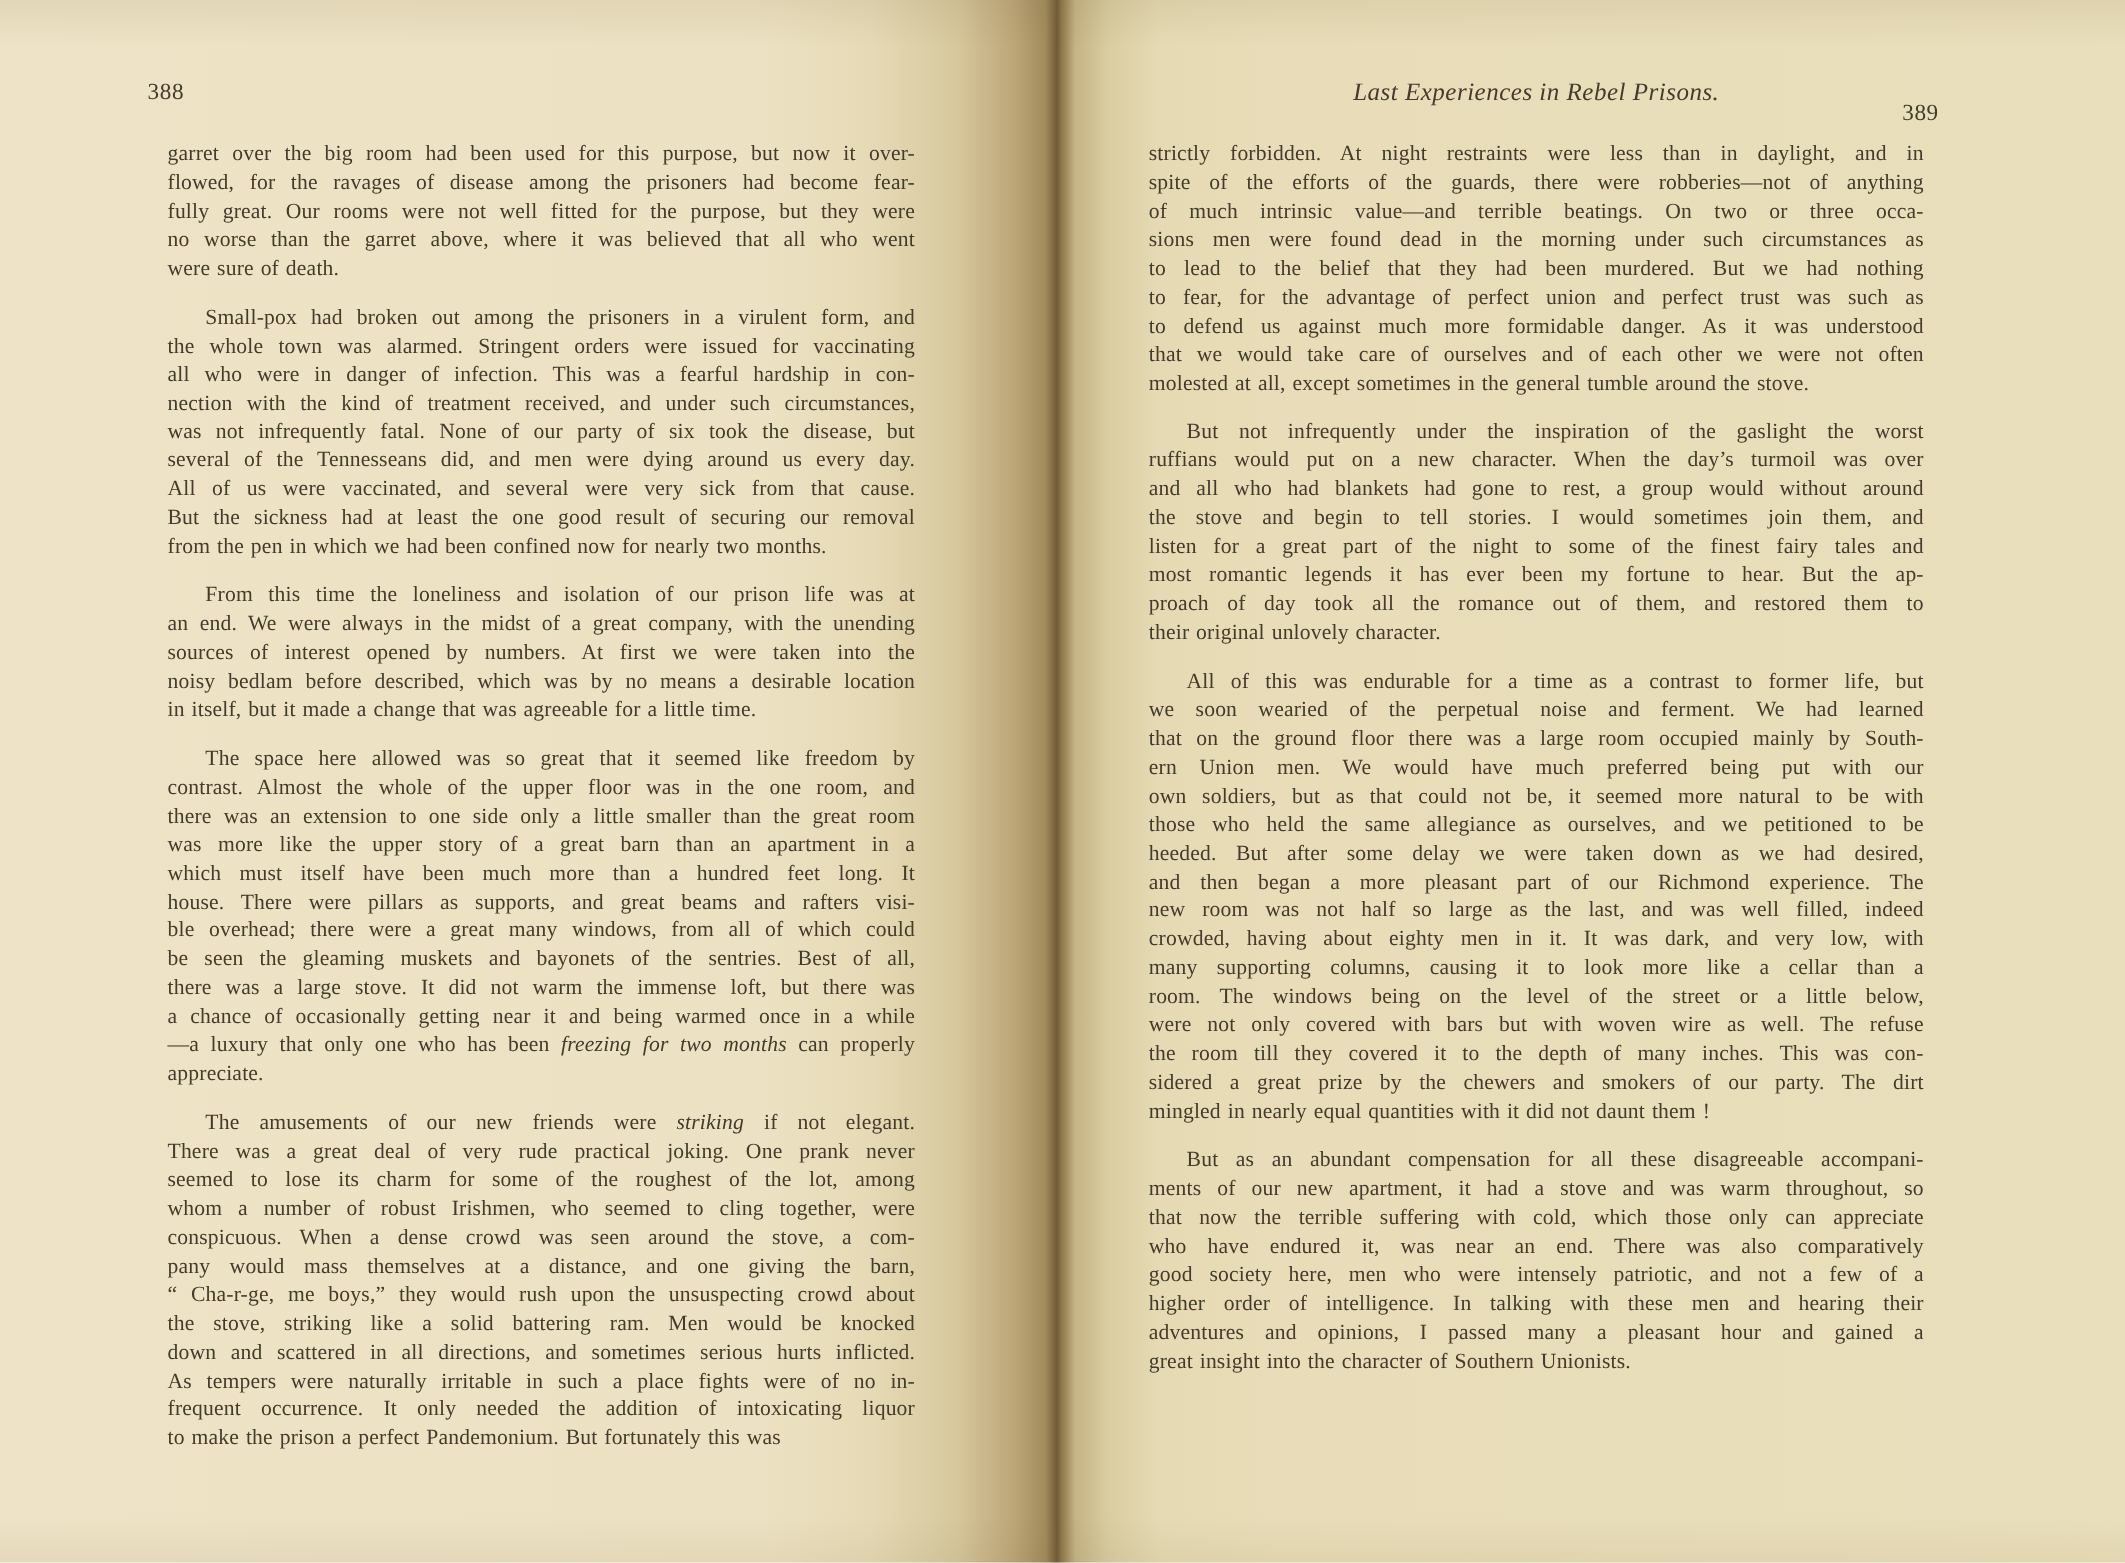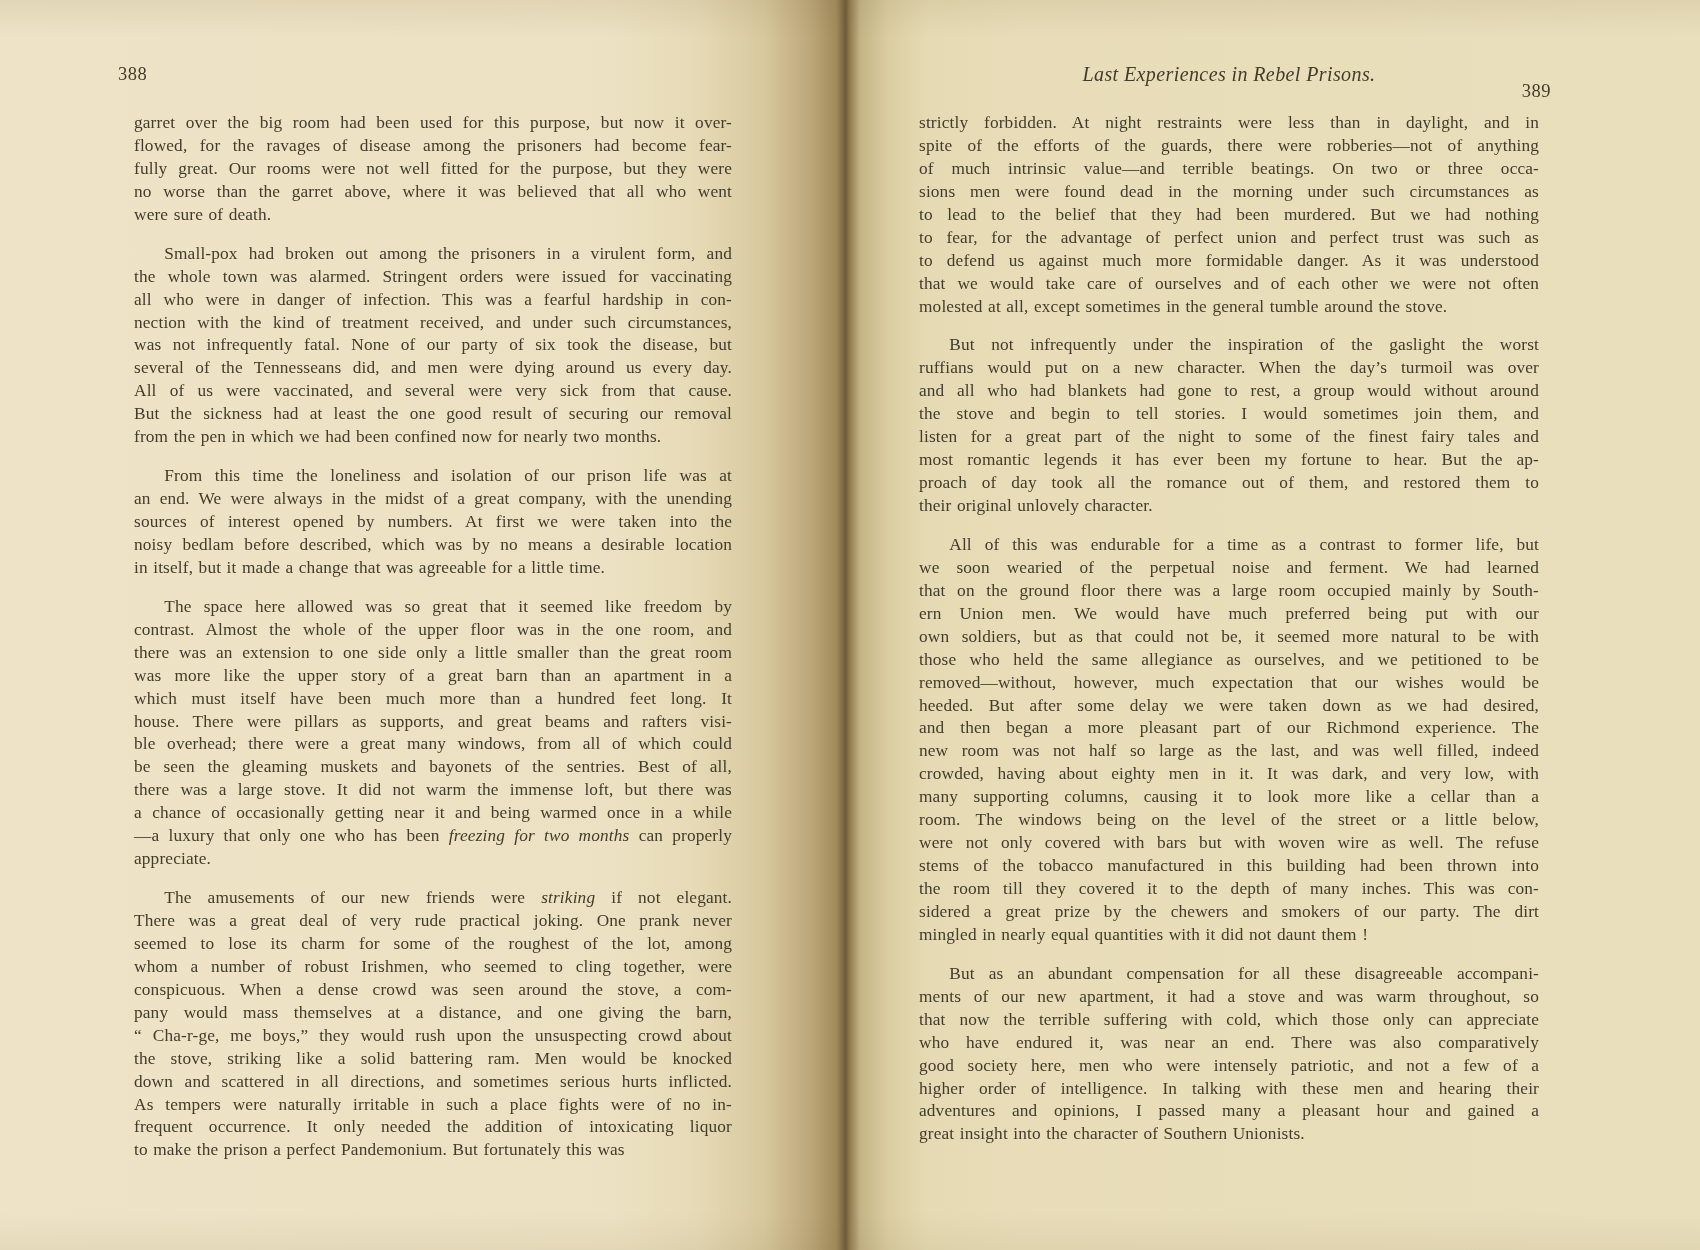--- a/index.html
+++ b/index.html
@@ -170,29 +170,27 @@
           <div class="line">proach of day took all the romance out of them, and restored them to</div>
           <div class="line last">their original unlovely character.</div>
         </div>
         <div class="para indent">
           <div class="line">All of this was endurable for a time as a contrast to former life, but</div>
           <div class="line">we soon wearied of the perpetual noise and ferment.  We had learned</div>
           <div class="line">that on the ground floor there was a large room occupied mainly by South-</div>
           <div class="line">ern Union men.  We would have much preferred being put with our</div>
           <div class="line">own soldiers, but as that could not be, it seemed more natural to be with</div>
           <div class="line">those who held the same allegiance as ourselves, and we petitioned to be</div>
-          <div class="line">removed—without, however, much expectation that our wishes would be</div>
           <div class="line">heeded.  But after some delay we were taken down as we had desired,</div>
           <div class="line">and then began a more pleasant part of our Richmond experience.  The</div>
           <div class="line">new room was not half so large as the last, and was well filled, indeed</div>
           <div class="line">crowded, having about eighty men in it.  It was dark, and very low, with</div>
           <div class="line">many supporting columns, causing it to look more like a cellar than a</div>
           <div class="line">room.  The windows being on the level of the street or a little below,</div>
           <div class="line">were not only covered with bars but with woven wire as well.  The refuse</div>
-          <div class="line">stems of the tobacco manufactured in this building had been thrown into</div>
           <div class="line">the room till they covered it to the depth of many inches.  This was con-</div>
           <div class="line">sidered a great prize by the chewers and smokers of our party.  The dirt</div>
           <div class="line last">mingled in nearly equal quantities with it did not daunt them !</div>
         </div>
         <div class="para indent">
           <div class="line">But as an abundant compensation for all these disagreeable accompani-</div>
           <div class="line">ments of our new apartment, it had a stove and was warm throughout, so</div>
           <div class="line">that now the terrible suffering with cold, which those only can appreciate</div>
           <div class="line">who have endured it, was near an end.  There was also comparatively</div>
           <div class="line">good society here, men who were intensely patriotic, and not a few of a</div>

